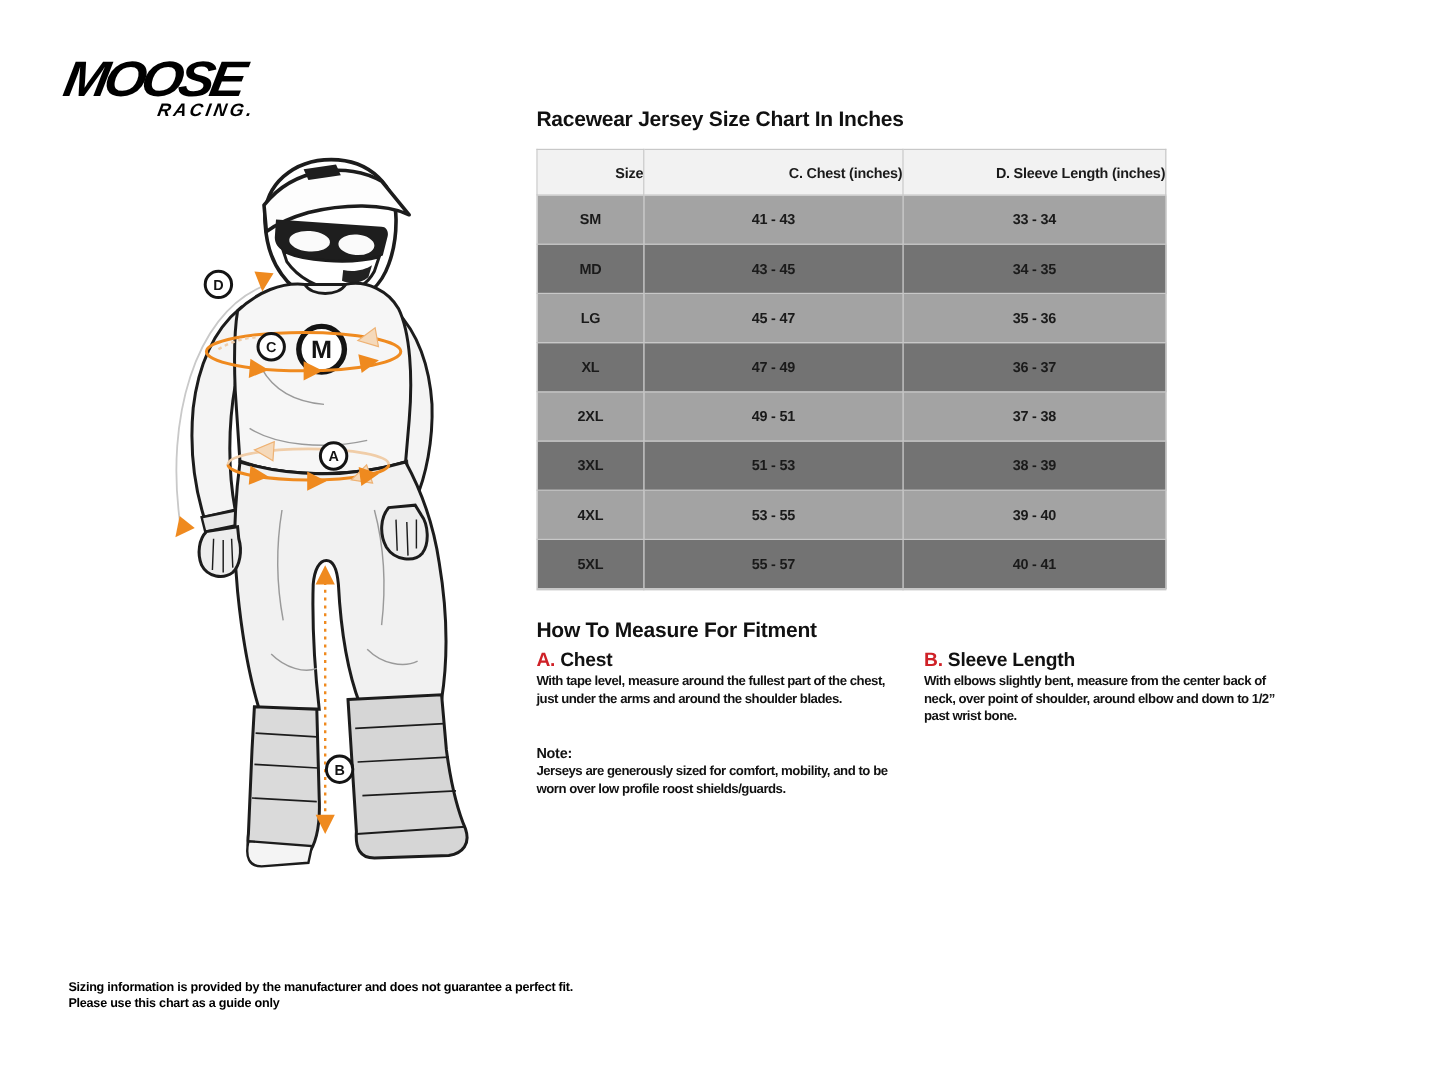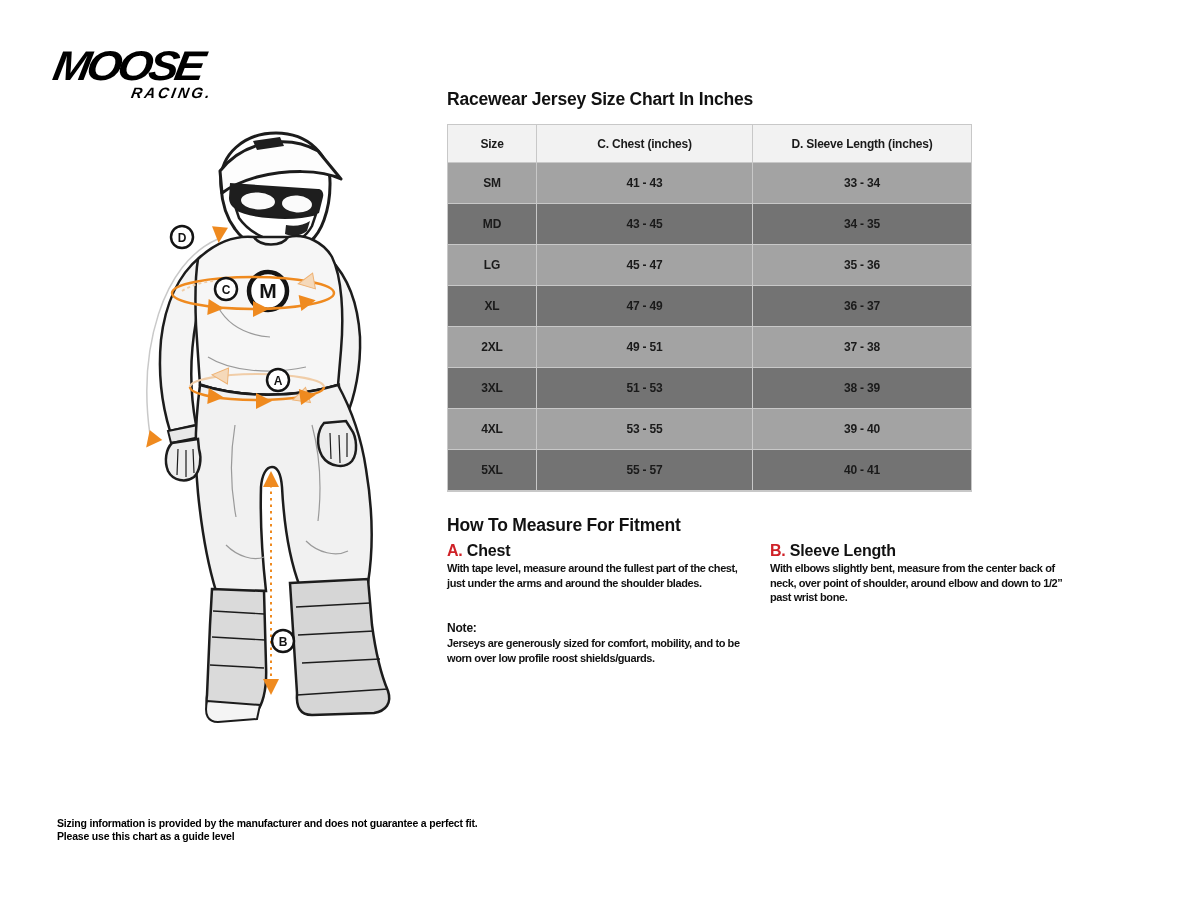--- a/index.html
+++ b/index.html
@@ -17,21 +17,21 @@
   .figure-wrap { position:absolute; left:50px; top:125px; width:350px; height:615px; }
 
   
   .chart-title { position:absolute; left:447px; top:89px; font-size:17.5px; font-weight:bold; letter-spacing:-0.2px; }
   table.size-chart { position:absolute; left:447px; top:124px; width:524px; border-collapse:collapse; table-layout:fixed; }
   table.size-chart col.c-size { width:89px; }
   table.size-chart col.c-chest { width:216px; }
   table.size-chart col.c-sleeve { width:219px; }
   table.size-chart th, table.size-chart td { border:1px solid #c8c8c8; text-align:center; vertical-align:middle;
       font-size:12px; font-weight:bold; letter-spacing:-0.2px; color:#1a1a1a; }
-  table.size-chart th { height:38px; background:#f2f2f2; }
+  table.size-chart th { height:38px; background:#f2f2f2;text-align:right; }
   table.size-chart td { height:41px; background:#737373; }
   table.size-chart tr.alt td { background:#a3a3a3; }
   table.size-chart { border-bottom:2px solid #c8c8c8; }
 
   
   .measure-title { position:absolute; left:447px; top:515px; font-size:17.5px; font-weight:bold; letter-spacing:-0.2px; }
   .measure-item { position:absolute; width:340px; font-weight:bold; }
   .measure-item .item-head { font-size:16px; letter-spacing:-0.2px; margin-bottom:1px; }
   .measure-item .letter { color:#cf2127; }
   .measure-item p, .note p { font-size:11px; line-height:14.5px; letter-spacing:-0.4px; white-space:pre-line; font-weight:bold; color:#111; }
@@ -246,16 +246,16 @@
   </div>
 
   <div class="note">
     <div class="note-label">Note:</div>
     <p>Jerseys are generously sized for comfort, mobility, and to be
 worn over low profile roost shields/guards.</p>
   </div>
 
   <div class="footer">
     <div>Sizing information is provided by the manufacturer and does not guarantee a perfect fit.</div>
-    <div>Please use this chart as a guide level</div>
+    <div>Please use this chart as a guide only</div>
   </div>
 
 </div>
 
 </body></html>

